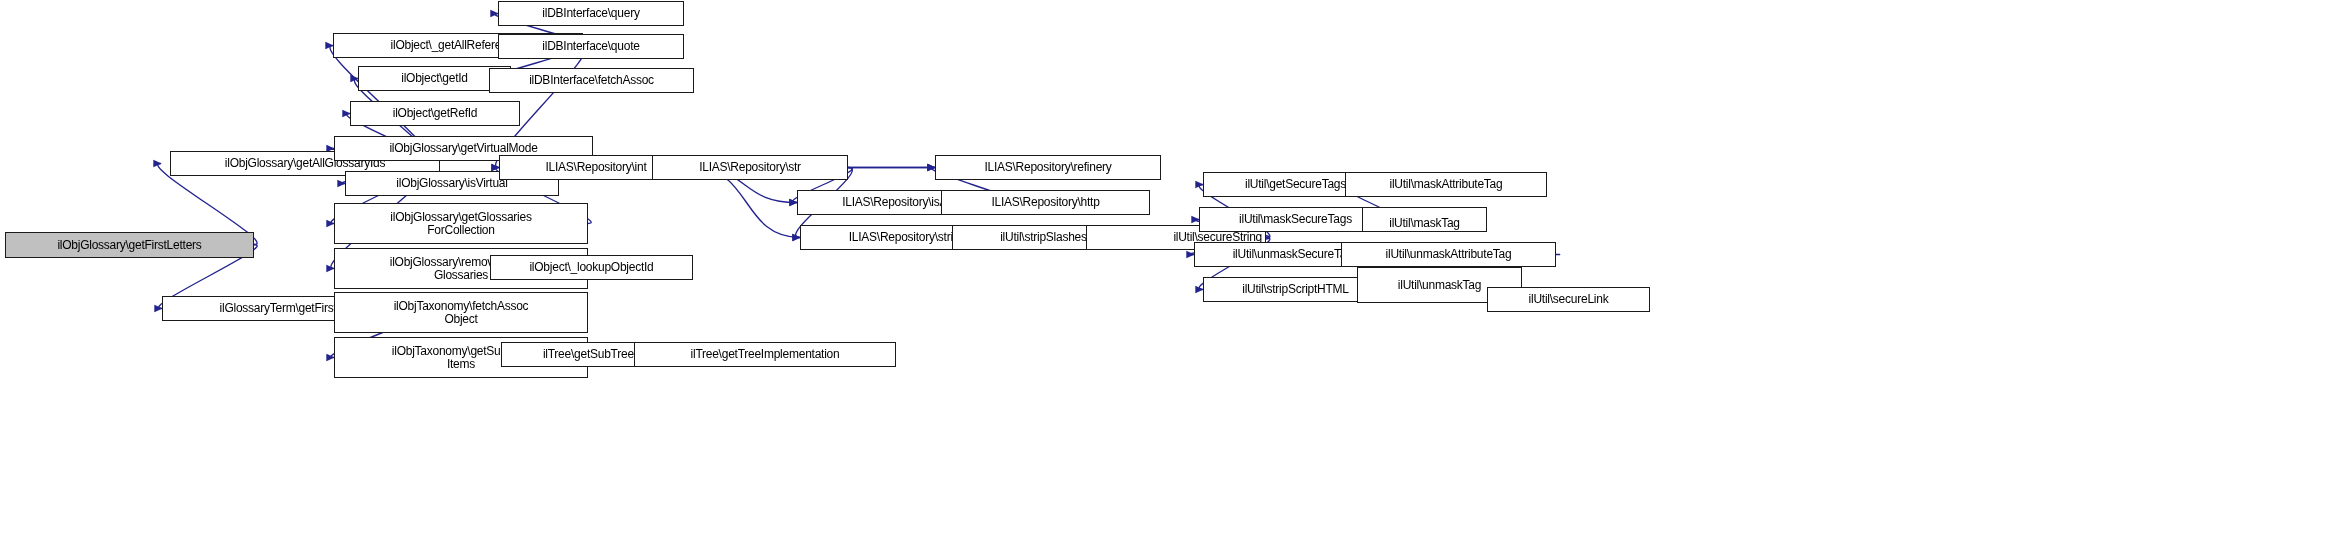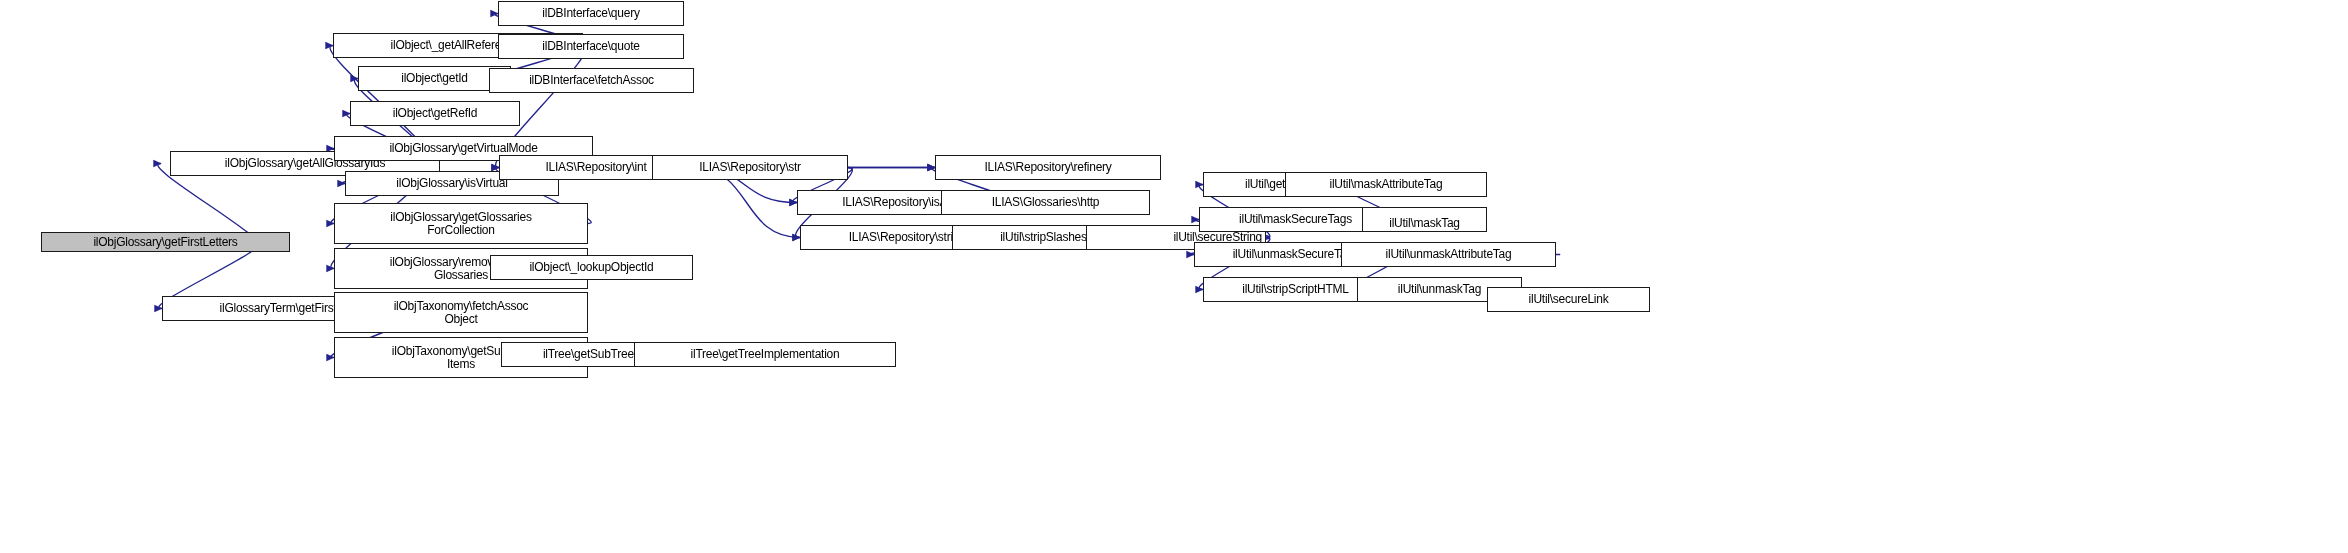--- a/index.html
+++ b/index.html
@@ -59,21 +59,21 @@
         <path d="M 1266 237.5 C 1292 237.5, 1168 254.5, 1194 254.5" fill="none" stroke="#23238e" stroke-width="1.35" marker-end="url(#arrow)"></path>
         <path d="M 1266 237.5 C 1292 237.5, 1177 289.5, 1203 289.5" fill="none" stroke="#23238e" stroke-width="1.35" marker-end="url(#arrow)"></path>
         <path d="M 1392 219.5 C 1418 219.5, 1319 184.5, 1345 184.5" fill="none" stroke="#23238e" stroke-width="1.35" marker-end="url(#arrow)"></path>
         <path d="M 1392 219.5 C 1418 219.5, 1336 219.5, 1362 219.5" fill="none" stroke="#23238e" stroke-width="1.35" marker-end="url(#arrow)"></path>
         <path d="M 1397 254.5 C 1423 254.5, 1315 254.5, 1341 254.5" fill="none" stroke="#23238e" stroke-width="1.35" marker-end="url(#arrow)"></path>
         <path d="M 1397 254.5 C 1423 254.5, 1331 289.5, 1357 289.5" fill="none" stroke="#23238e" stroke-width="1.35" marker-end="url(#arrow)"></path>
         <path d="M 1556 254.5 C 1582 254.5, 1461 254.5, 1487 254.5" fill="none" stroke="#23238e" stroke-width="1.35" marker-end="url(#arrow)"></path>
       </g>
   </svg>
   <div id="node-layer">
-      <div class="node root" style="left: 5px; top: 232px; width: 249px; height: 20px; margin-left: 36px;"><span class="lbl">ilObjGlossary\getFirstLetters</span></div>
+      <div class="node root" style="left: 5px; top: 232px; width: 249px; height: 26px;"><span class="lbl">ilObjGlossary\getFirstLetters</span></div>
       <div class="node" style="left: 153px; top: 151px; width: 270px; height: 25px; margin-left: 17px;"><span class="lbl">ilObjGlossary\getAllGlossaryIds</span></div>
       <div class="node" style="left: 162px; top: 296px; width: 267px; height: 25px;"><span class="lbl">ilGlossaryTerm\getFirstLetters</span></div>
       <div class="node" style="left: 333px; top: 33px; width: 250px; height: 25px;"><span class="lbl">ilObject\_getAllReferences</span></div>
       <div class="node" style="left: 358px; top: 66px; width: 153px; height: 25px;"><span class="lbl">ilObject\getId</span></div>
       <div class="node" style="left: 350px; top: 101px; width: 170px; height: 25px;"><span class="lbl">ilObject\getRefId</span></div>
       <div class="node" style="left: 334px; top: 136px; width: 259px; height: 25px;"><span class="lbl">ilObjGlossary\getVirtualMode</span></div>
       <div class="node" style="left: 345px; top: 171px; width: 214px; height: 25px;"><span class="lbl">ilObjGlossary\isVirtual</span></div>
       <div class="node" style="left: 334px; top: 203px; width: 254px; height: 41px;"><span class="lbl">ilObjGlossary\getGlossaries
 ForCollection</span></div>
       <div class="node" style="left: 334px; top: 248px; width: 254px; height: 41px;"><span class="lbl">ilObjGlossary\removeOffline
@@ -86,26 +86,26 @@
       <div class="node" style="left: 498px; top: 34px; width: 186px; height: 25px;"><span class="lbl">ilDBInterface\quote</span></div>
       <div class="node" style="left: 489px; top: 68px; width: 205px; height: 25px;"><span class="lbl">ilDBInterface\fetchAssoc</span></div>
       <div class="node" style="left: 499px; top: 155px; width: 194px; height: 25px;"><span class="lbl">ILIAS\Repository\int</span></div>
       <div class="node" style="left: 490px; top: 255px; width: 203px; height: 25px;"><span class="lbl">ilObject\_lookupObjectId</span></div>
       <div class="node" style="left: 501px; top: 342px; width: 190px; height: 25px;"><span class="lbl">ilTree\getSubTreeIds</span></div>
       <div class="node" style="left: 652px; top: 155px; width: 196px; height: 25px;"><span class="lbl">ILIAS\Repository\str</span></div>
       <div class="node" style="left: 797px; top: 190px; width: 215px; height: 25px;"><span class="lbl">ILIAS\Repository\isArray</span></div>
       <div class="node" style="left: 800px; top: 225px; width: 208px; height: 25px;"><span class="lbl">ILIAS\Repository\strip</span></div>
       <div class="node" style="left: 634px; top: 342px; width: 262px; height: 25px;"><span class="lbl">ilTree\getTreeImplementation</span></div>
       <div class="node" style="left: 935px; top: 155px; width: 226px; height: 25px;"><span class="lbl">ILIAS\Repository\refinery</span></div>
-      <div class="node" style="left: 941px; top: 190px; width: 209px; height: 25px;"><span class="lbl">ILIAS\Glossaries\http</span></div>
+      <div class="node" style="left: 941px; top: 190px; width: 209px; height: 25px;"><span class="lbl">ILIAS\Repository\http</span></div>
       <div class="node" style="left: 952px; top: 225px; width: 183px; height: 25px;"><span class="lbl">ilUtil\stripSlashes</span></div>
       <div class="node" style="left: 1086px; top: 225px; width: 180px; height: 25px; text-align: right;"><span class="lbl">ilUtil\secureString</span></div>
       <div class="node" style="left: 1203px; top: 172px; width: 185px; height: 25px;"><span class="lbl">ilUtil\getSecureTags</span></div>
       <div class="node" style="left: 1199px; top: 207px; width: 193px; height: 25px;"><span class="lbl">ilUtil\maskSecureTags</span></div>
       <div class="node" style="left: 1194px; top: 242px; width: 203px; height: 25px;"><span class="lbl">ilUtil\unmaskSecureTags</span></div>
       <div class="node" style="left: 1203px; top: 277px; width: 185px; height: 25px;"><span class="lbl">ilUtil\stripScriptHTML</span></div>
-      <div class="node" style="left: 1285px; top: 172px; width: 202px; height: 25px;"><span class="lbl">ilUtil\maskAttributeTag</span></div>
+      <div class="node" style="left: 1345px; top: 172px; width: 202px; height: 25px;"><span class="lbl">ilUtil\maskAttributeTag</span></div>
       <div class="node" style="left: 1362px; top: 207px; width: 125px; height: 25px; align-items: flex-end;"><span class="lbl">ilUtil\maskTag</span></div>
       <div class="node" style="left: 1341px; top: 242px; width: 215px; height: 25px;"><span class="lbl">ilUtil\unmaskAttributeTag</span></div>
-      <div class="node" style="left: 1357px; top: 277px; width: 165px; height: 25px;"><span class="lbl">ilUtil\unmaskTag</span></div>
+      <div class="node" style="left: 1357px; top: 267px; width: 165px; height: 36px;"><span class="lbl">ilUtil\unmaskTag</span></div>
       <div class="node" style="left: 1487px; top: 242px; width: 163px; height: 25px; margin-top: 45px;"><span class="lbl">ilUtil\secureLink</span></div>
     </div>
 </div>
 
 </body></html>

